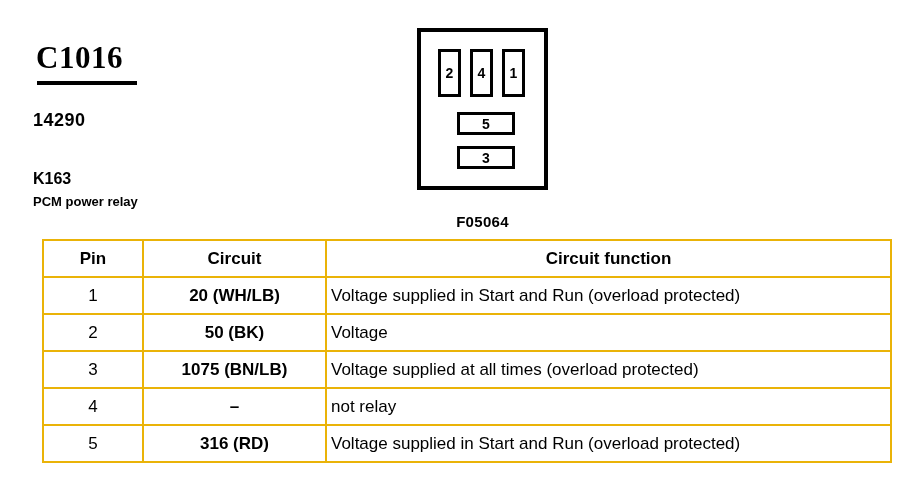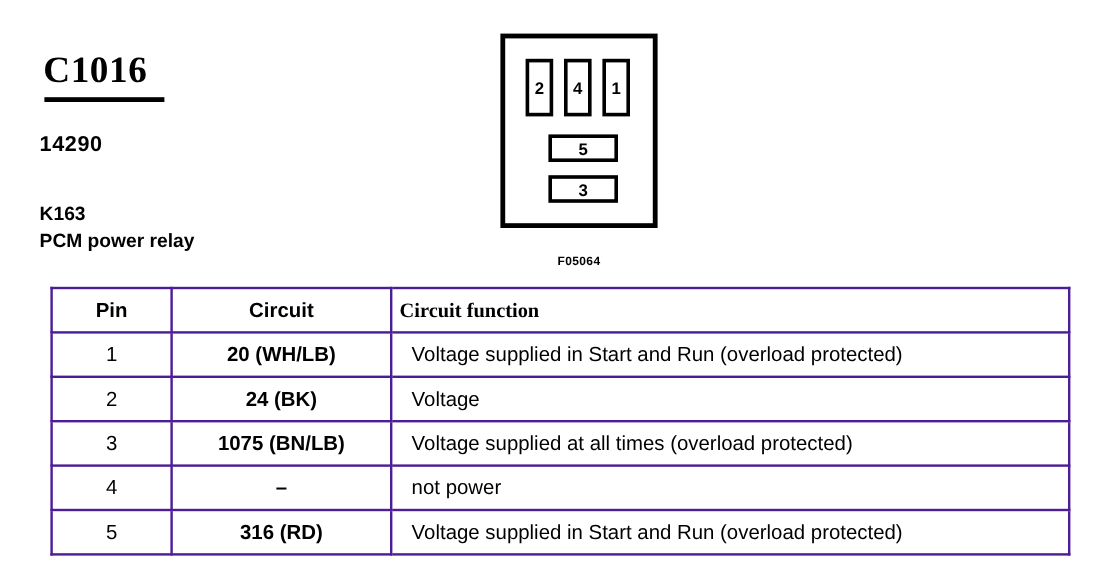--- a/index.html
+++ b/index.html
@@ -53,21 +53,21 @@
     top: 171px;
     font-size: 16px;
     font-weight: bold;
     line-height: 16px;
     white-space: nowrap;
   }
   #component-name {
     position: absolute;
     left: 33px;
     top: 194px;
-    font-size: 16px;
+    font-size: 13px;
     font-weight: bold;
     line-height: 16px;
     white-space: nowrap;
   }
 
   
   #connector-diagram {
     position: absolute;
     left: 417px;
     top: 28px;
@@ -97,52 +97,52 @@
   #pin-slot-1 { left: 81px;  top: 17px; }
   #pin-slot-5 { left: 36px;  top: 80px; }
   #pin-slot-3 { left: 36px;  top: 114px; }
 
   #diagram-caption {
     position: absolute;
     left: 417px;
     top: 213px;
     width: 131px;
     text-align: center;
-    font-size: 10px;
+    font-size: 15px;
     font-weight: bold;
     letter-spacing: 0.3px;
     white-space: nowrap;
   }
 
   
   #pin-table {
     position: absolute;
     left: 42px;
     top: 239px;
     width: 850px;
     border-collapse: collapse;
     table-layout: fixed;
   }
   #pin-table td, #pin-table th {
-    border: 2px solid #4c1d95;
+    border: 2px solid #eab308;
     height: 35px;
     padding: 0 6px;
     font-size: 17px;
     line-height: 20px;
     vertical-align: middle;
   }
   #pin-table th {
     font-weight: bold;
     text-align: center;
   }
   .col-pin      { width: 86px;  text-align: center; }
   .col-circuit  { width: 169px; text-align: center; font-weight: bold; }
   .col-function { text-align: left; padding-left: 12px; }
-  #pin-table td.col-function { padding-left: 16px; }
-  #pin-table th.col-function { text-align: left; padding-left: 6px; font-family: Liberation Serif, serif; }
+  #pin-table td.col-function { padding-left: 4px; }
+  #pin-table th.col-function { text-align: center; padding-left: 6px; }
 </style>
 </head>
 <body>
 
 <div id="connector-id">C1016</div>
 <div id="connector-id-underline"></div>
 <div id="part-number">14290</div>
 <div id="component-code">K163</div>
 <div id="component-name">PCM power relay</div>
 
@@ -164,32 +164,32 @@
     </tr>
   </thead>
   <tbody>
     <tr>
       <td class="col-pin">1</td>
       <td class="col-circuit">20 (WH/LB)</td>
       <td class="col-function">Voltage supplied in Start and Run (overload protected)</td>
     </tr>
     <tr>
       <td class="col-pin">2</td>
-      <td class="col-circuit">24 (BK)</td>
+      <td class="col-circuit">50 (BK)</td>
       <td class="col-function">Voltage</td>
     </tr>
     <tr>
       <td class="col-pin">3</td>
       <td class="col-circuit">1075 (BN/LB)</td>
       <td class="col-function">Voltage supplied at all times (overload protected)</td>
     </tr>
     <tr>
       <td class="col-pin">4</td>
       <td class="col-circuit">–</td>
-      <td class="col-function">not power</td>
+      <td class="col-function">not relay</td>
     </tr>
     <tr>
       <td class="col-pin">5</td>
       <td class="col-circuit">316 (RD)</td>
       <td class="col-function">Voltage supplied in Start and Run (overload protected)</td>
     </tr>
   </tbody>
 </table>
 
 </body></html>

